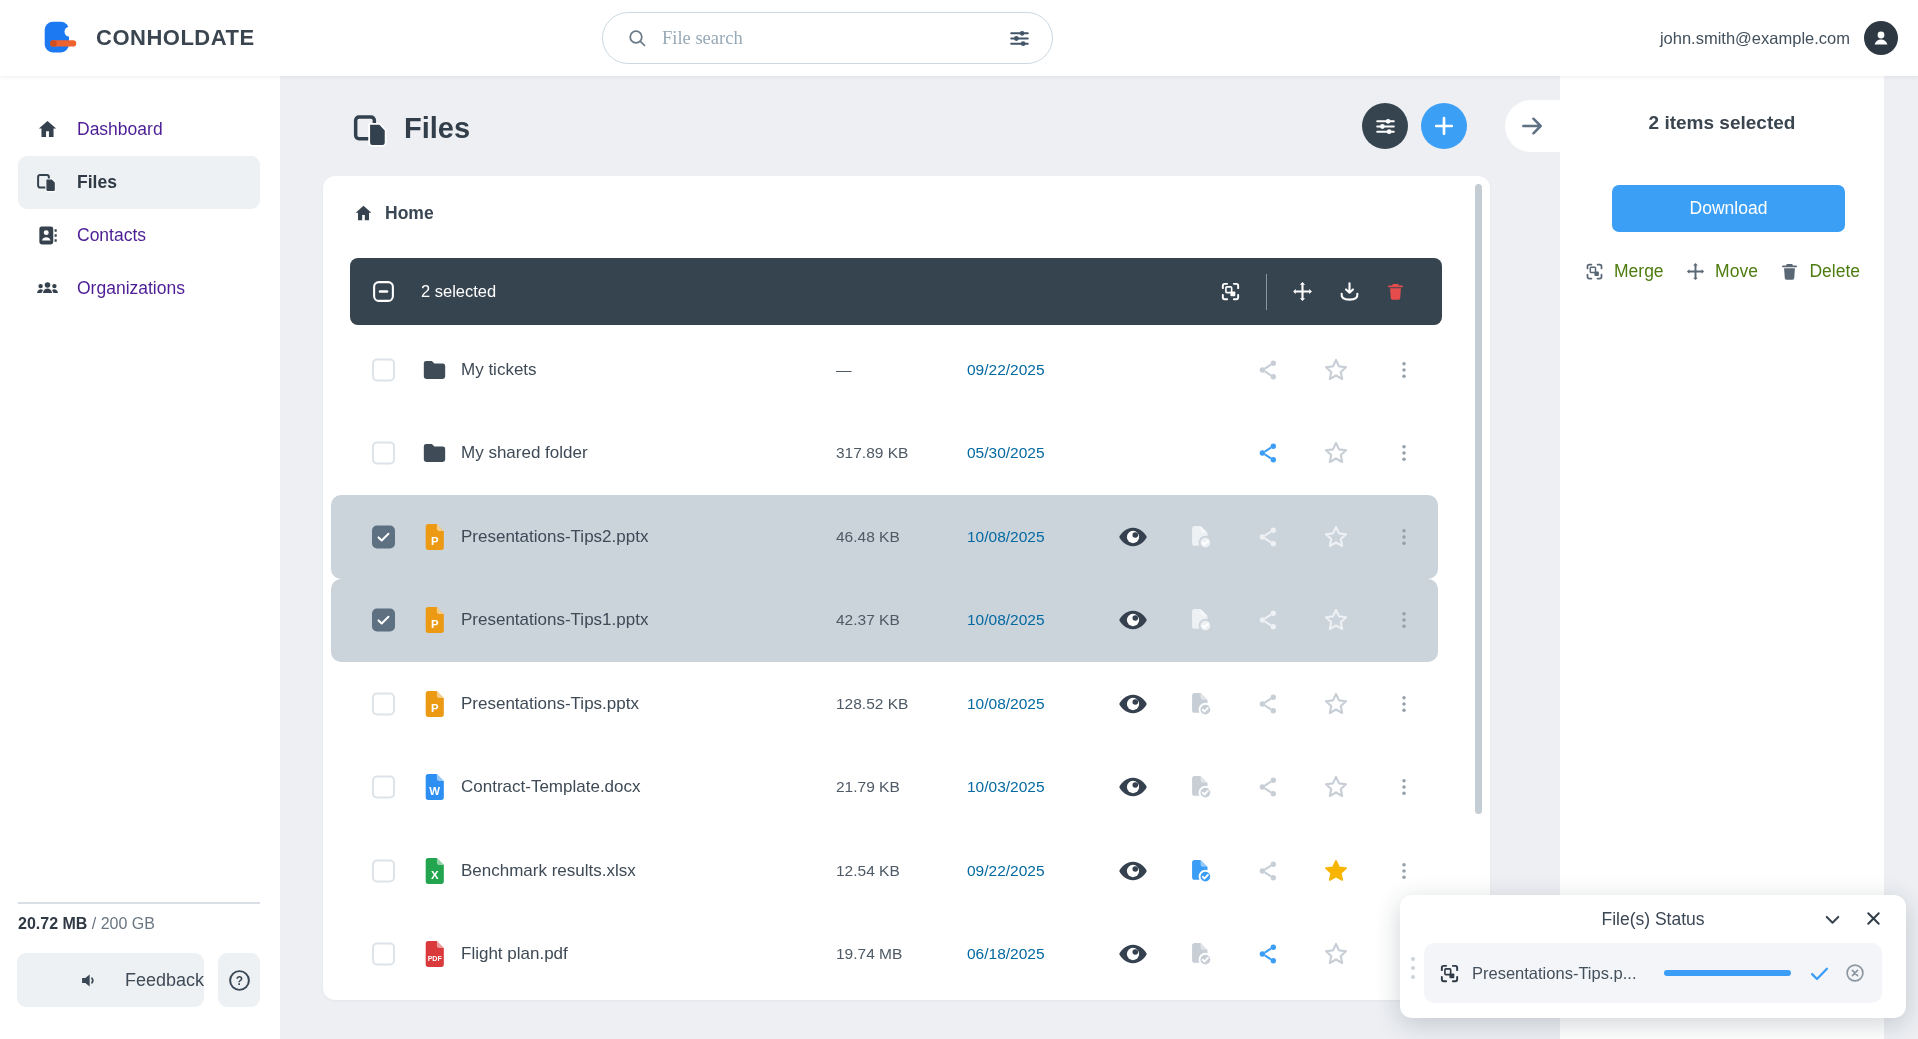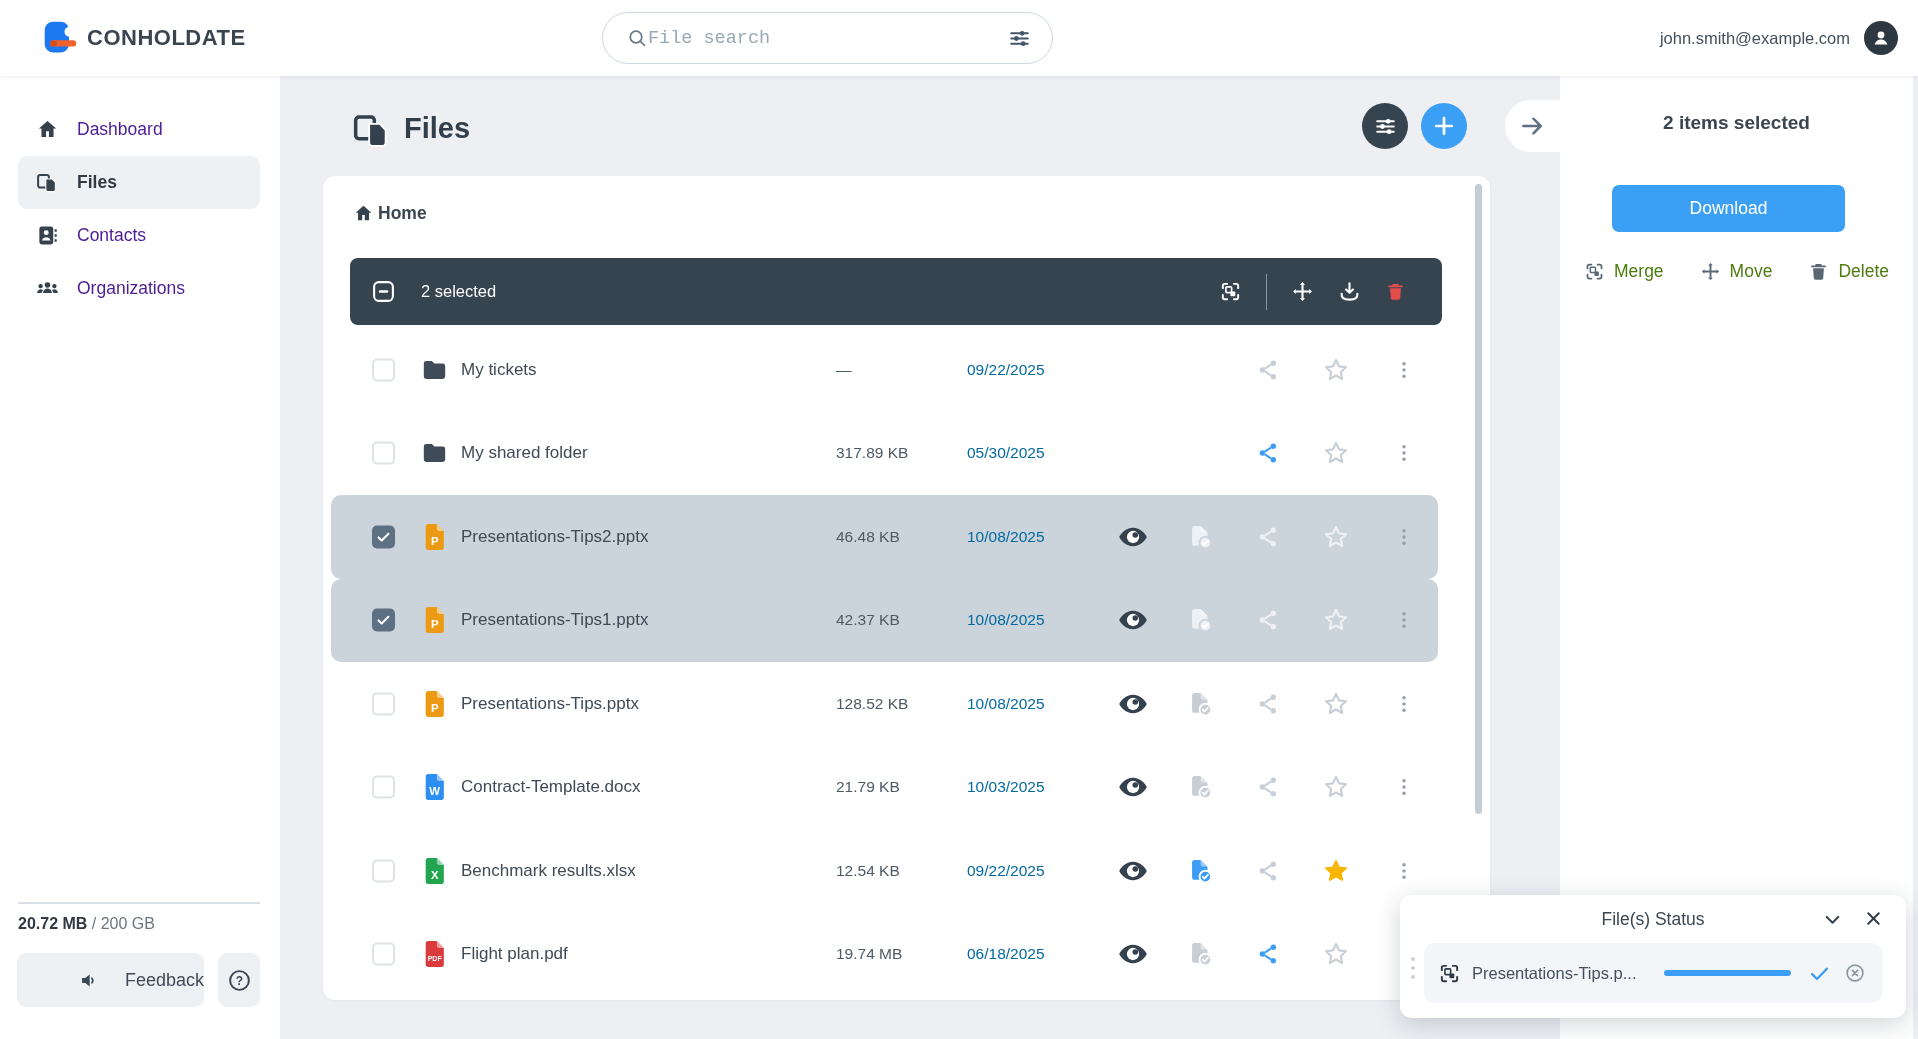--- a/index.html
+++ b/index.html
@@ -5,28 +5,28 @@
   * { margin:0; padding:0; box-sizing:border-box; }
   body { font-family:"Liberation Sans","DejaVu Sans",sans-serif; background:#edeff3; overflow:hidden; }
   .screen { position:relative; width:1918px; height:1039px; background:#edeff3; }
 
   .ic { display:inline-flex; align-items:center; justify-content:center; }
   .ic svg { width:100%; height:100%; }
 
   
   .topbar { position:absolute; left:0; top:0; width:1918px; height:76px; background:#fff;
             box-shadow:0 1px 4px rgba(40,55,70,.08); z-index:5; display:flex; align-items:center; }
-  .brand { position:absolute; left:42px; top:0; height:76px; display:flex; align-items:center; gap:9px; }
+  .brand { position:absolute; left:42px; top:0; height:76px; display:flex; align-items:center; gap:18px; }
   .brand-logo { width:36px; height:36px; }
   .brand-name { font-size:22px; font-weight:700; letter-spacing:.5px; color:#3a4550; }
   .search-pill { position:absolute; left:602px; top:12px; width:451px; height:52px; border:1.5px solid #ccd9e2;
                  border-radius:26px; display:flex; align-items:center; padding:0 20px 0 24px; background:#fff; }
   .search-ic { width:21px; height:21px; color:#6b7a88; flex:0 0 auto; }
-  .search-input { flex:1; border:none; outline:none; font-size:18.5px; color:#5a6b79; margin-left:0;
-                  font-family:Liberation Mono, monospace; background:transparent; }
+  .search-input { flex:1; border:none; outline:none; font-size:18.5px; color:#5a6b79; margin-left:14px;
+                  font-family:Liberation Serif, serif; background:transparent; }
   .search-input::placeholder { color:#97a9b6; }
   .search-sliders { width:25px; height:25px; color:#44566a; cursor:pointer; }
   .account { position:absolute; right:20px; top:0; height:76px; display:flex; align-items:center; gap:14px; }
   .account-email { font-size:16.5px; color:#42505c; }
   .avatar { width:34px; height:34px; border-radius:50%; background:#2d3842; display:flex; align-items:center; justify-content:center; }
   .avatar .ic { width:24px; height:24px; }
 
   
   .sidebar { position:absolute; left:0; top:76px; width:280px; height:963px; background:#fff; z-index:4; }
   .nav { position:absolute; top:27px; left:18px; width:242px; }
@@ -56,21 +56,21 @@
   .filter-btn { left:1082px; background:#364450; }
   .filter-btn .ic { width:25px; height:25px; color:#fff; }
   .plus-btn { left:1141px; background:#3b9ff5; }
   .plus-btn .ic { width:24px; height:24px; color:#fff; }
   .collapse-tab { position:absolute; left:1225px; top:24px; width:55px; height:52px; background:#fff;
                   border-radius:26px 0 0 26px; display:flex; align-items:center; cursor:pointer; }
   .collapse-tab .ic { width:26px; height:26px; color:#5d7183; margin-left:14px; }
 
   .card { position:absolute; left:43px; top:100px; width:1167px; height:824px; background:#fff; border-radius:12px;
           box-shadow:0 1px 3px rgba(40,55,70,.05); }
-  .breadcrumb { position:absolute; left:30px; top:22px; height:30px; display:flex; align-items:center; gap:4px; cursor:pointer; }
+  .breadcrumb { position:absolute; left:30px; top:22px; height:30px; display:flex; align-items:center; gap:11px; cursor:pointer; }
   .breadcrumb .ic { width:21px; height:21px; color:#36434f; }
   .breadcrumb .lbl { font-size:17.5px; font-weight:700; color:#3a4653; }
 
   .sel-toolbar { position:absolute; left:27px; top:82px; width:1092px; height:67px; background:#364450; border-radius:8px;
                  display:flex; align-items:center; }
   .sel-toolbar .indet { width:25px; height:25px; margin-left:21px; cursor:pointer; }
   .sel-toolbar .sel-txt { margin-left:25px; font-size:16.5px; color:#fff; }
   .tb-right { margin-left:auto; display:flex; align-items:center; gap:24px; padding-right:36px; }
   .tb-ic { width:23px; height:23px; color:#fff; cursor:pointer; }
   .tb-ic.danger { color:#e64c4c; width:21px; height:23px; }
@@ -95,21 +95,21 @@
   .a-star  { left:991px;  width:28px; height:28px; }
   .a-kebab { left:1063px; width:20px; height:22px; color:#95a0aa; }
   .tone-gray { color:#c7ced5; }
   .file-row.selected .tone-gray { color:#eef1f4; }
   .tone-blue { color:#3b9df5; }
   .tone-gold { color:#f7b500; }
 
   .scroll-thumb { position:absolute; left:1152px; top:8px; width:7px; height:630px; background:#c5cdd4; border-radius:4px; cursor:pointer; }
 
   
-  .rpanel { position:absolute; left:1560px; top:76px; width:353px; height:963px; background:#fff; z-index:3;padding-left:36px; }
+  .rpanel { position:absolute; left:1560px; top:76px; width:324px; height:963px; background:#fff; z-index:3;padding-left:36px; }
   .rp-count { position:absolute; left:0; top:36px; width:100%; text-align:center; font-size:19px; font-weight:600; color:#3a4550; }
   .rp-download { position:absolute; left:52px; top:109px; width:233px; height:47px; background:#3b9ff5; color:#fff;
                  border:none; border-radius:7px; font-size:17.5px; cursor:pointer; font-family:inherit; }
   .rp-actions { position:absolute; left:0; top:185px; width:100%; display:flex; justify-content:space-between; padding:0 24px; }
   .rp-act { display:flex; align-items:center; gap:9px; cursor:pointer; }
   .rp-act .ic { width:21px; height:21px; color:#5a6876; }
   .rp-act .lbl { font-size:17.5px; color:#4d7c0f; }
 
   
   .status { position:absolute; left:1400px; top:895px; width:506px; height:123px; background:#fff; border-radius:12px;

